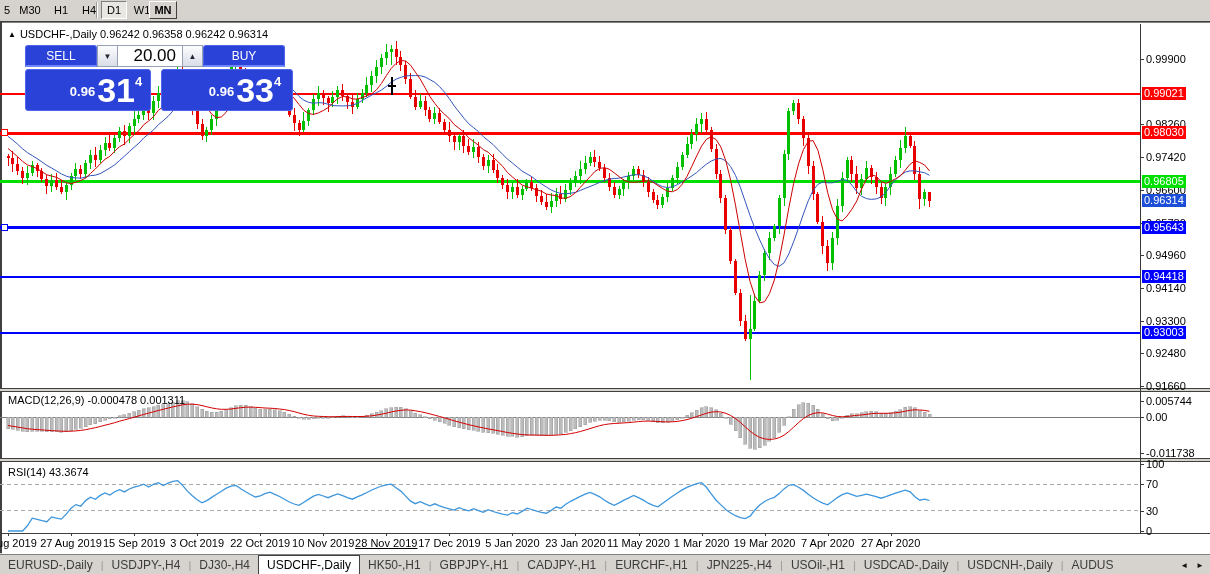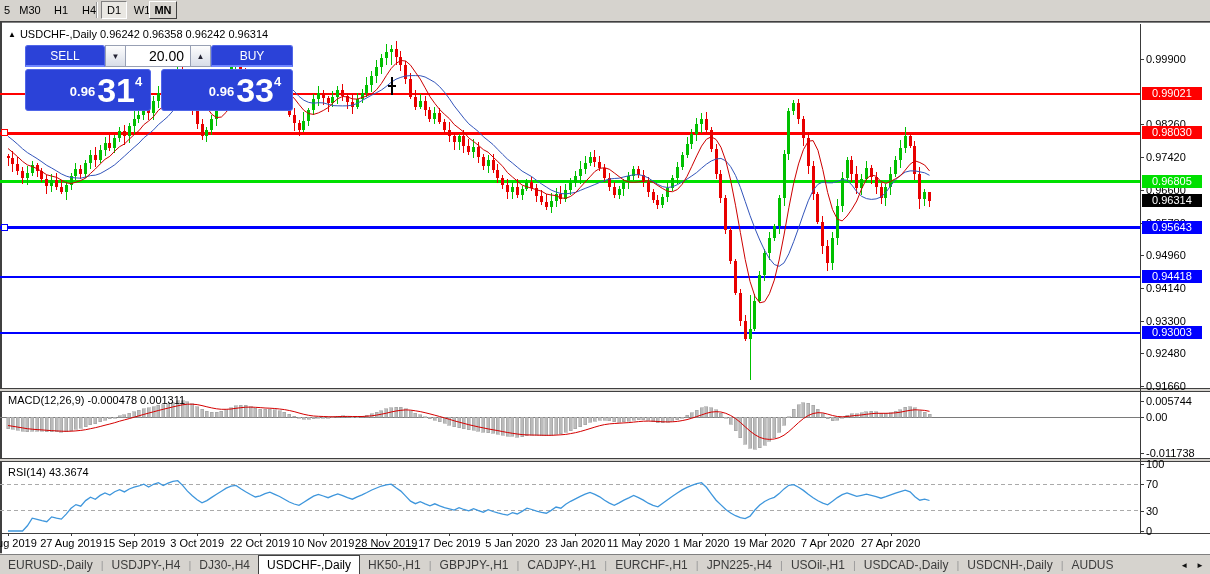--- a/index.html
+++ b/index.html
@@ -20,35 +20,35 @@
   .splitter { position:absolute; left:0; width:1210px; height:4px; background:#d6d3ce;
               border-top:1px solid #404040; border-bottom:1px solid #404040; }
   #axis-vline { position:absolute; left:1140px; top:24px; width:1px; height:509px; background:#3a3a3a; }
   #date-sep { position:absolute; left:0; top:533px; width:1210px; height:1px; background:#404040; }
   
   #chart-title { position:absolute; left:8px; top:28px; font-size:11px; color:#000; white-space:nowrap; }
   #chart-title .tri { font-size:8px; margin-right:4px; position:relative; top:-1px; }
   .ind-label { position:absolute; left:8px; font-size:11px; color:#000; white-space:nowrap; }
   .ax-label { position:absolute; left:1146px; font-size:11px; color:#000; white-space:nowrap; }
   .ax-tick  { position:absolute; left:1140px; width:4px; height:1px; background:#3a3a3a; }
-  .px-label { position:absolute; left:1142px; height:13px; line-height:13px; padding:0 10px;
+  .px-label { position:absolute; left:1142px; height:13px; line-height:13px; padding:0 2px;
               font-size:11px; color:#fff; white-space:nowrap; }
   .date-label { position:absolute; top:537px; width:70px; text-align:center;
                 font-size:11px; color:#000; white-space:nowrap; }
   .date-tick  { position:absolute; top:533px; width:1px; height:3px; background:#3a3a3a; }
   
   #trade-panel { position:absolute; left:25px; top:45px; width:268px; height:66px; }
   #tp-row1 { position:absolute; left:0; top:0; width:268px; height:22px; display:flex; }
-  .tp-btn { width:80px; height:22px; background:#2b42d8; color:#fff; font-size:12px;
+  .tp-btn { width:72px; height:22px; background:#2b42d8; color:#fff; font-size:12px;
             display:flex; align-items:center; justify-content:center;
             border:1px solid #5066e8; border-bottom:2px solid #6f86ff; border-radius:3px 3px 0 0; cursor:pointer; }
   .tp-spin { width:21px; height:22px; background:linear-gradient(#fdfdfd,#d8dde8); border:1px solid #98a0b4;
              font-size:8px; color:#223; display:flex; align-items:center; justify-content:center; cursor:pointer; }
   #tp-vol { width:64px; height:22px; border:1px solid #98a0b4; border-left:none; border-right:none;
-            font-size:14px; text-align:right; padding-right:6px; color:#000; background:#fff;
+            font-size:17px; text-align:right; padding-right:6px; color:#000; background:#fff;
             font-family:"Liberation Sans", sans-serif; }
   .tp-price { position:absolute; top:24px; width:126px; height:42px; background:#2b42d8;
               border:1px solid #5066e8; border-radius:3px; color:#fff; display:flex;
               align-items:flex-end; justify-content:center; padding-bottom:3px; cursor:pointer;padding-left:36px; }
   .tp-small { font-size:13px; font-weight:bold; margin-right:2px; line-height:30px; }
   .tp-big   { font-size:34px; font-weight:bold; line-height:34px; }
   .tp-sup   { font-size:13px; font-weight:bold; line-height:50px; vertical-align:top; }
   
   #tab-bar { position:absolute; left:0; top:554px; width:1210px; height:20px; background:#d6d3ce;
              border-top:1px solid #808080; display:flex; align-items:stretch; overflow:hidden; }
@@ -739,21 +739,21 @@
     <div class="ax-tick" style="top: 353.473px;"></div>
     <div class="ax-label" style="top: 347.473px;">0.92480</div>
     <div class="ax-tick" style="top: 386.016px;"></div>
     <div class="ax-label" style="top: 380.016px;">0.91660</div>
     <div class="px-label" style="top: 86.887px; background: rgb(255, 0, 0); color: rgb(255, 255, 255);">0.99021</div>
     <div class="px-label" style="top: 126.216px; background: rgb(255, 0, 0); color: rgb(255, 255, 255);">0.98030</div>
     <div class="px-label" style="top: 174.831px; background: rgb(0, 224, 0); color: rgb(255, 255, 255);">0.96805</div>
     <div class="px-label" style="top: 220.946px; background: rgb(0, 0, 255); color: rgb(255, 255, 255);">0.95643</div>
     <div class="px-label" style="top: 269.562px; background: rgb(0, 0, 255); color: rgb(255, 255, 255);">0.94418</div>
     <div class="px-label" style="top: 325.717px; background: rgb(0, 0, 255); color: rgb(255, 255, 255);">0.93003</div>
-    <div class="px-label" style="top: 194.317px; background: #000000; color: rgb(255, 255, 255);">0.96314</div>
+    <div class="px-label" style="top: 194.317px; background: #1d4ed8; color: rgb(255, 255, 255);">0.96314</div>
     <div class="ax-tick" style="top: 401px;"></div>
     <div class="ax-label" style="top: 395px;">0.005744</div>
     <div class="ax-tick" style="top: 417.254px;"></div>
     <div class="ax-label" style="top: 411.254px;">0.00</div>
     <div class="ax-tick" style="top: 453px;"></div>
     <div class="ax-label" style="top: 447px;">-0.011738</div>
     <div class="ax-tick" style="top: 464px;"></div>
     <div class="ax-label" style="top: 458px;">100</div>
     <div class="ax-tick" style="top: 484.1px;"></div>
     <div class="ax-label" style="top: 478.1px;">70</div>

